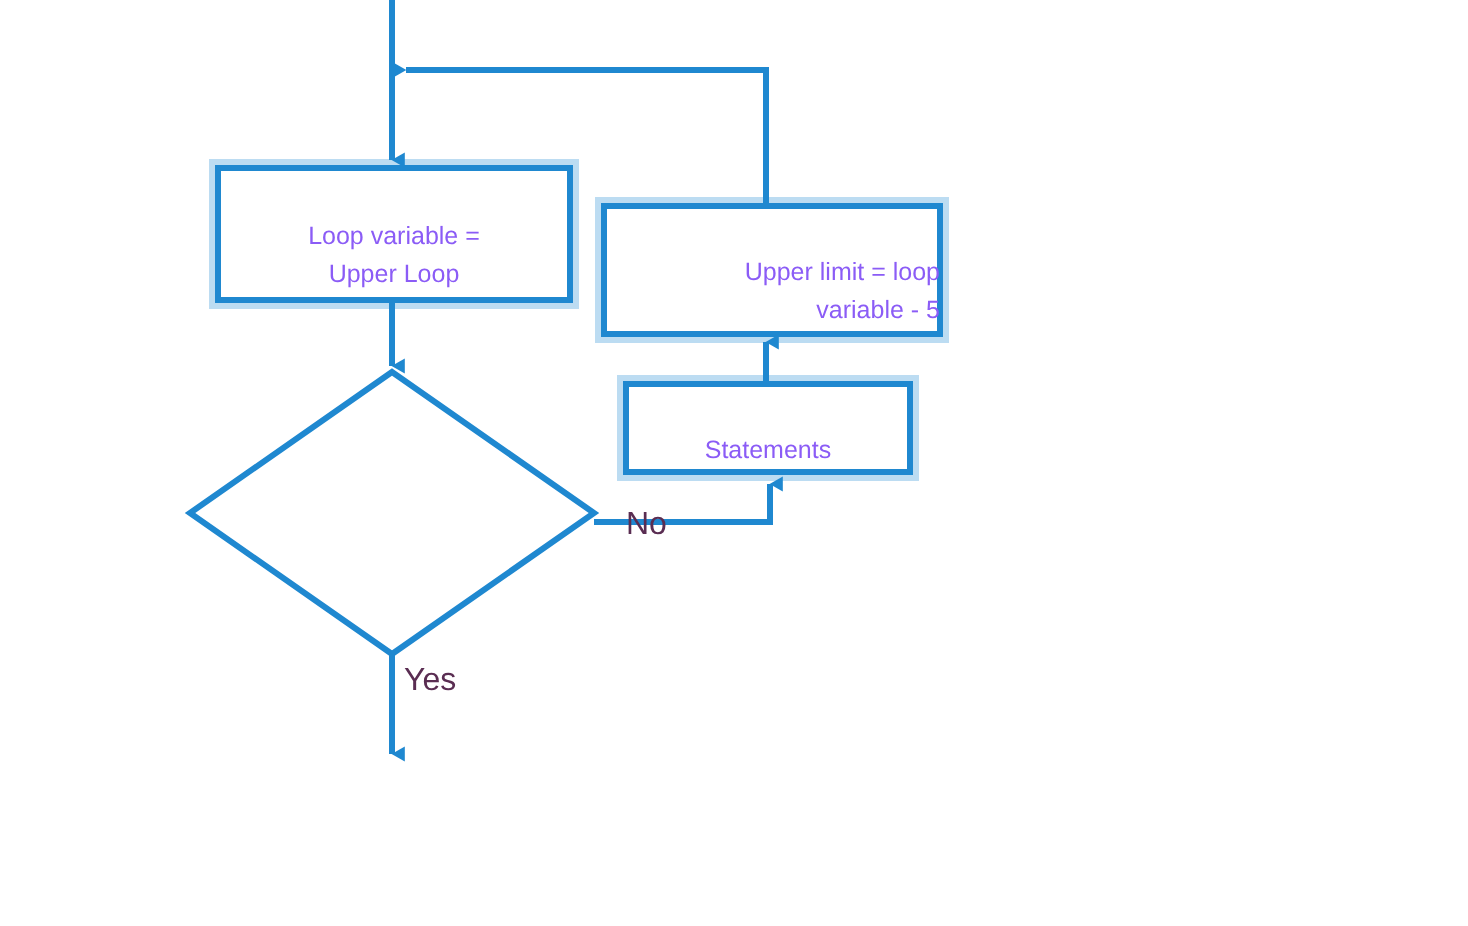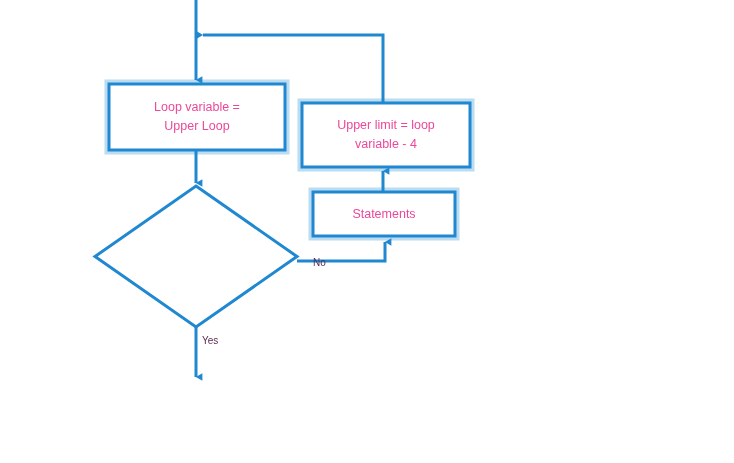--- a/index.html
+++ b/index.html
@@ -21,31 +21,32 @@
     top: 0;
     width: 734px;
     height: 463px;
   }
   .node-label {
     position: absolute;
     display: flex;
     align-items: center;
     justify-content: center;
     text-align: center;
-    color: #ec4899;
+    color: #8b5cf6;
     font-size: 12.5px;
     line-height: 19px;
     font-family: "Liberation Sans", sans-serif;
     pointer-events: none;
     white-space: pre-line;
+    margin-top: 11px;
   }
   .edge-label {
     position: absolute;
     color: #5a2d52;
-    font-size: 10px;
+    font-size: 16px;
     font-family: "Liberation Sans", sans-serif;
     line-height: 14px;
   }
 </style>
 </head>
 <body>
 
 <div id="canvas">
 
   <svg id="flow-svg" viewBox="0 0 734 463" xmlns="http://www.w3.org/2000/svg">
@@ -83,23 +84,23 @@
     <rect x="302" y="103" width="168" height="64" fill="#ffffff" stroke="#1f88d0" stroke-width="3"></rect>
     <rect x="313" y="192" width="142" height="44" fill="#ffffff" stroke="#1f88d0" stroke-width="3"></rect>
     <polygon points="196,186 297,256.5 196,327 95,256.5" fill="#ffffff" stroke="#1f88d0" stroke-width="3"></polygon>
   </svg>
 
   <div class="node-label" style="left:109px; top:84px; width:176px; height:66px; flex-direction:column;">
     <span>Loop variable =</span>
     <span>Upper Loop</span>
   </div>
 
-  <div class="node-label" style="left:302px; top:103px; width:168px; height:64px; flex-direction:column;">
+  <div class="node-label" style="left:302px; top:103px; width:168px; height:64px; flex-direction:column;align-items:flex-end;">
     <span>Upper limit = loop</span>
-    <span>variable - 4</span>
+    <span>variable - 5</span>
   </div>
 
   <div class="node-label" style="left:313px; top:192px; width:142px; height:44px;">
     <span>Statements</span>
   </div>
 
 
   <div class="edge-label" style="left:313px; top:256px;">No</div>
 
   <div class="edge-label" style="left:202px; top:334px;">Yes</div>

